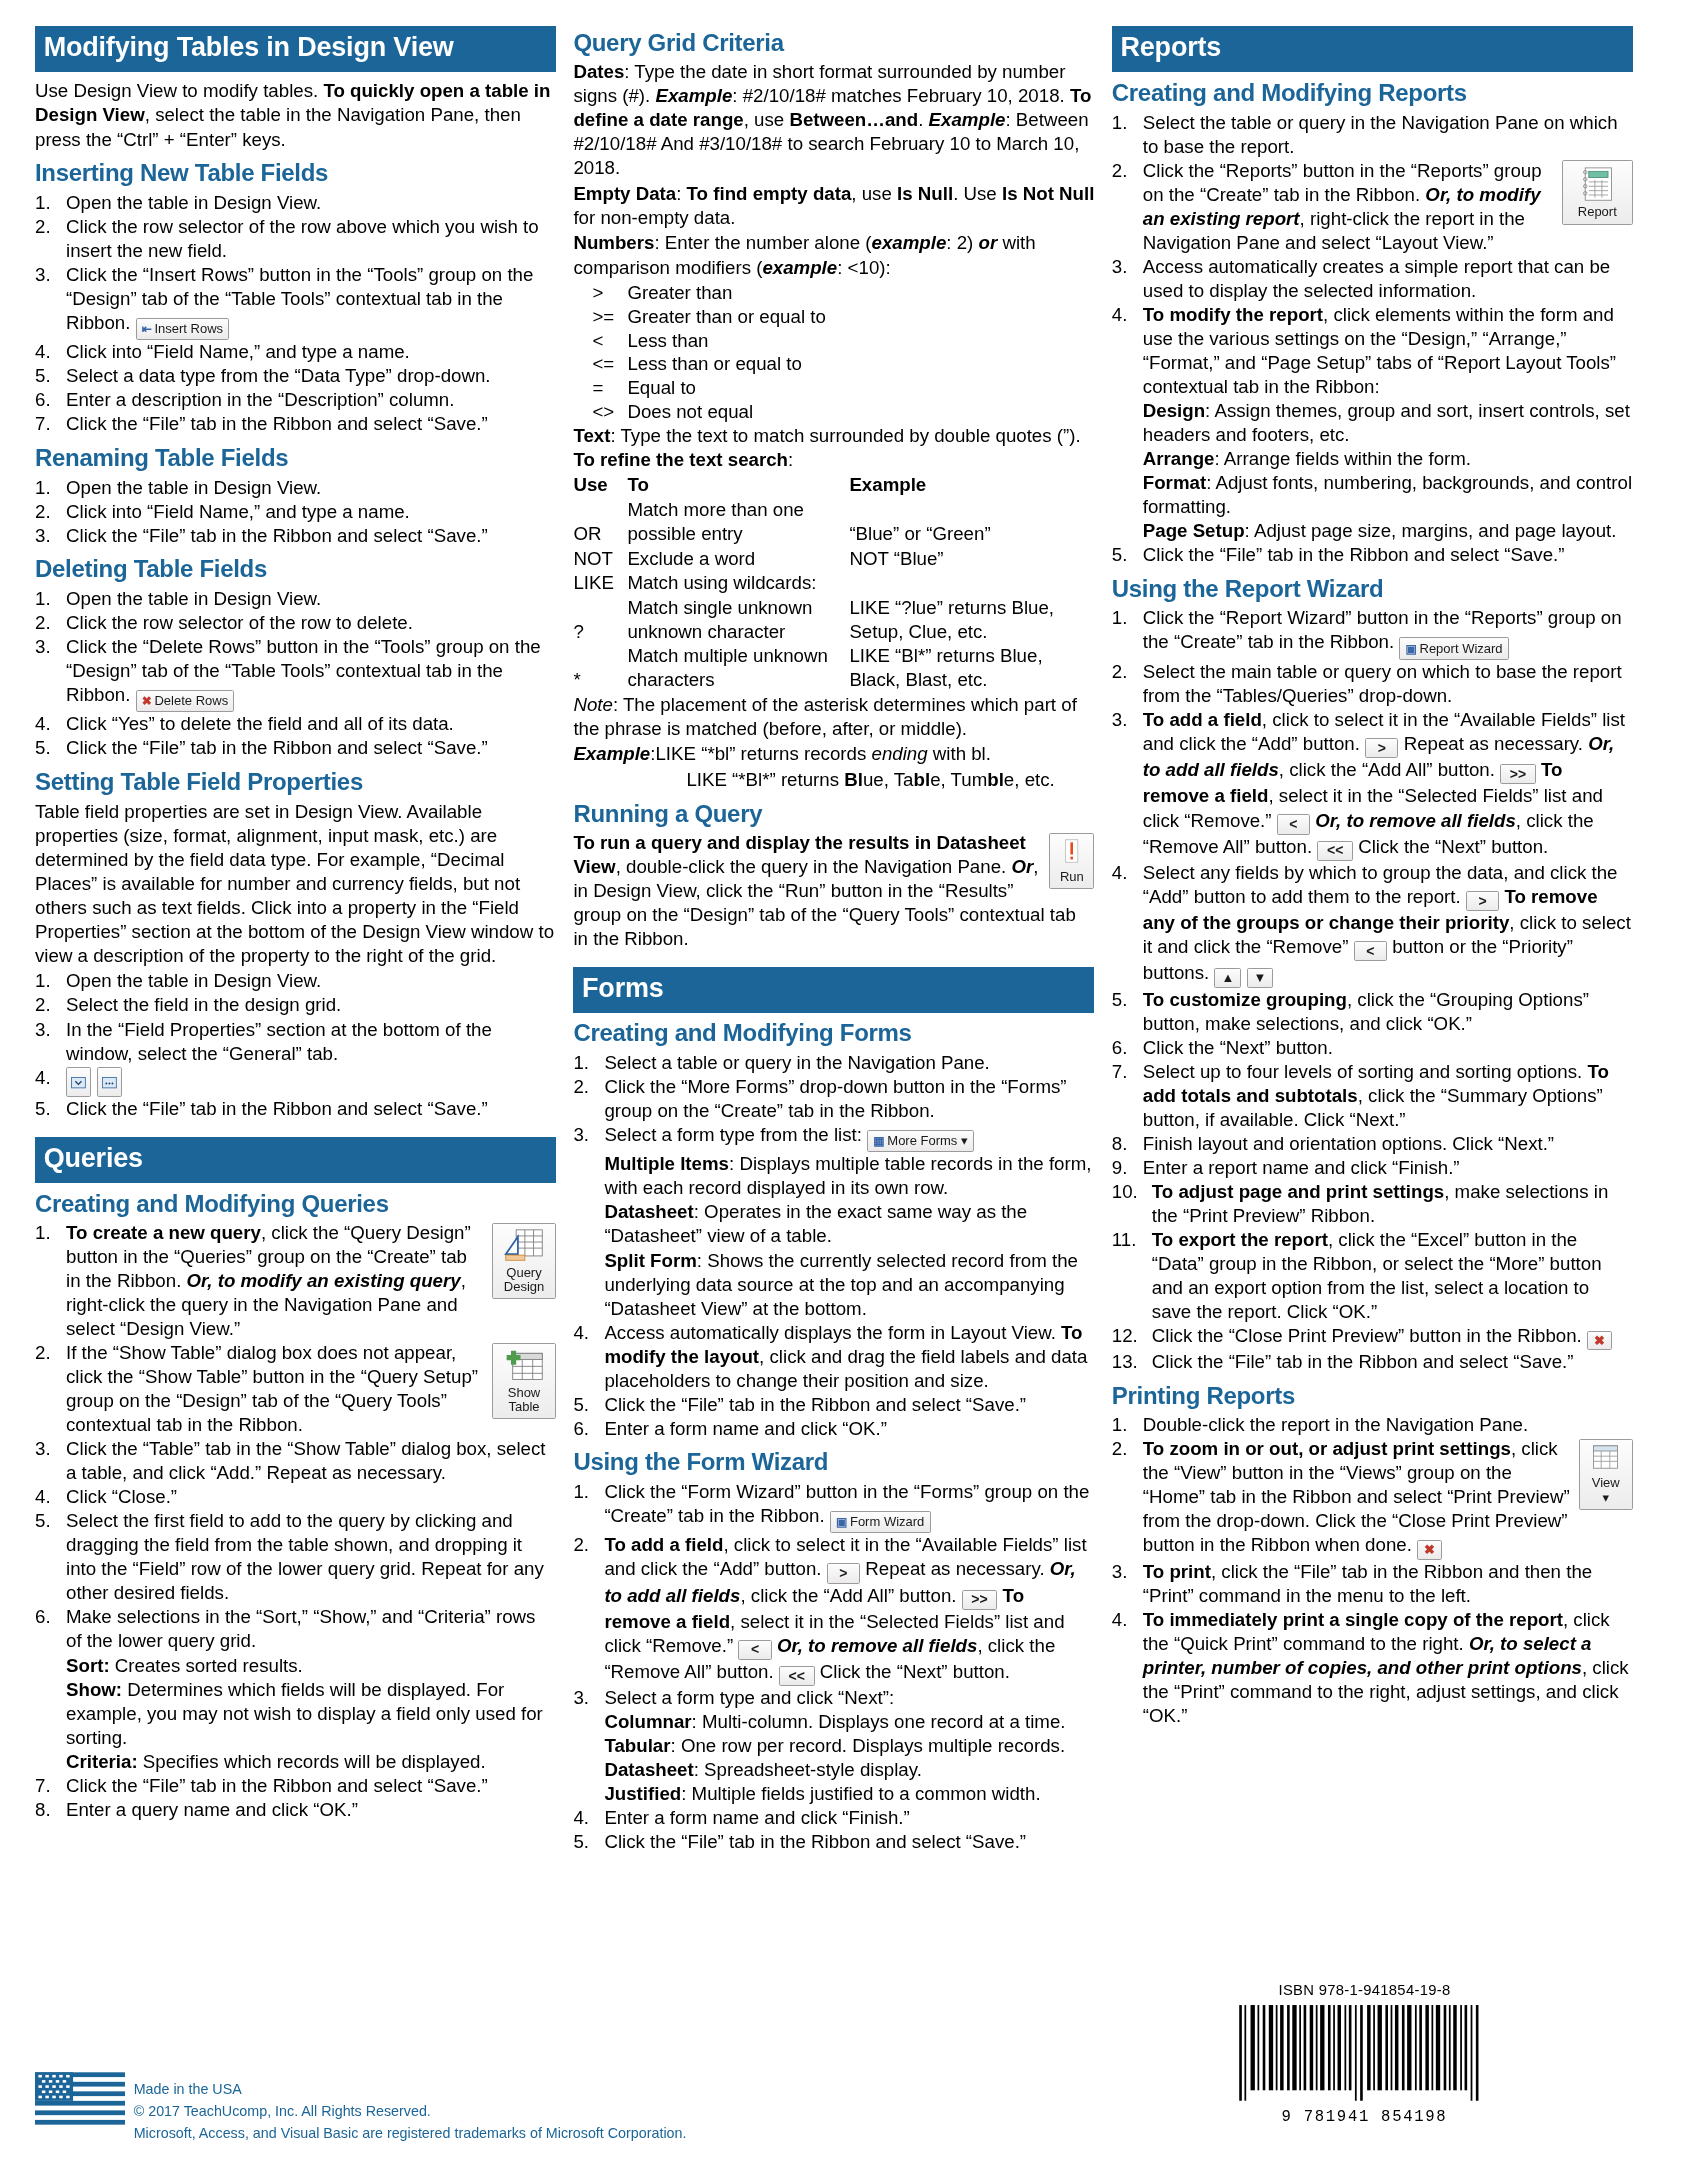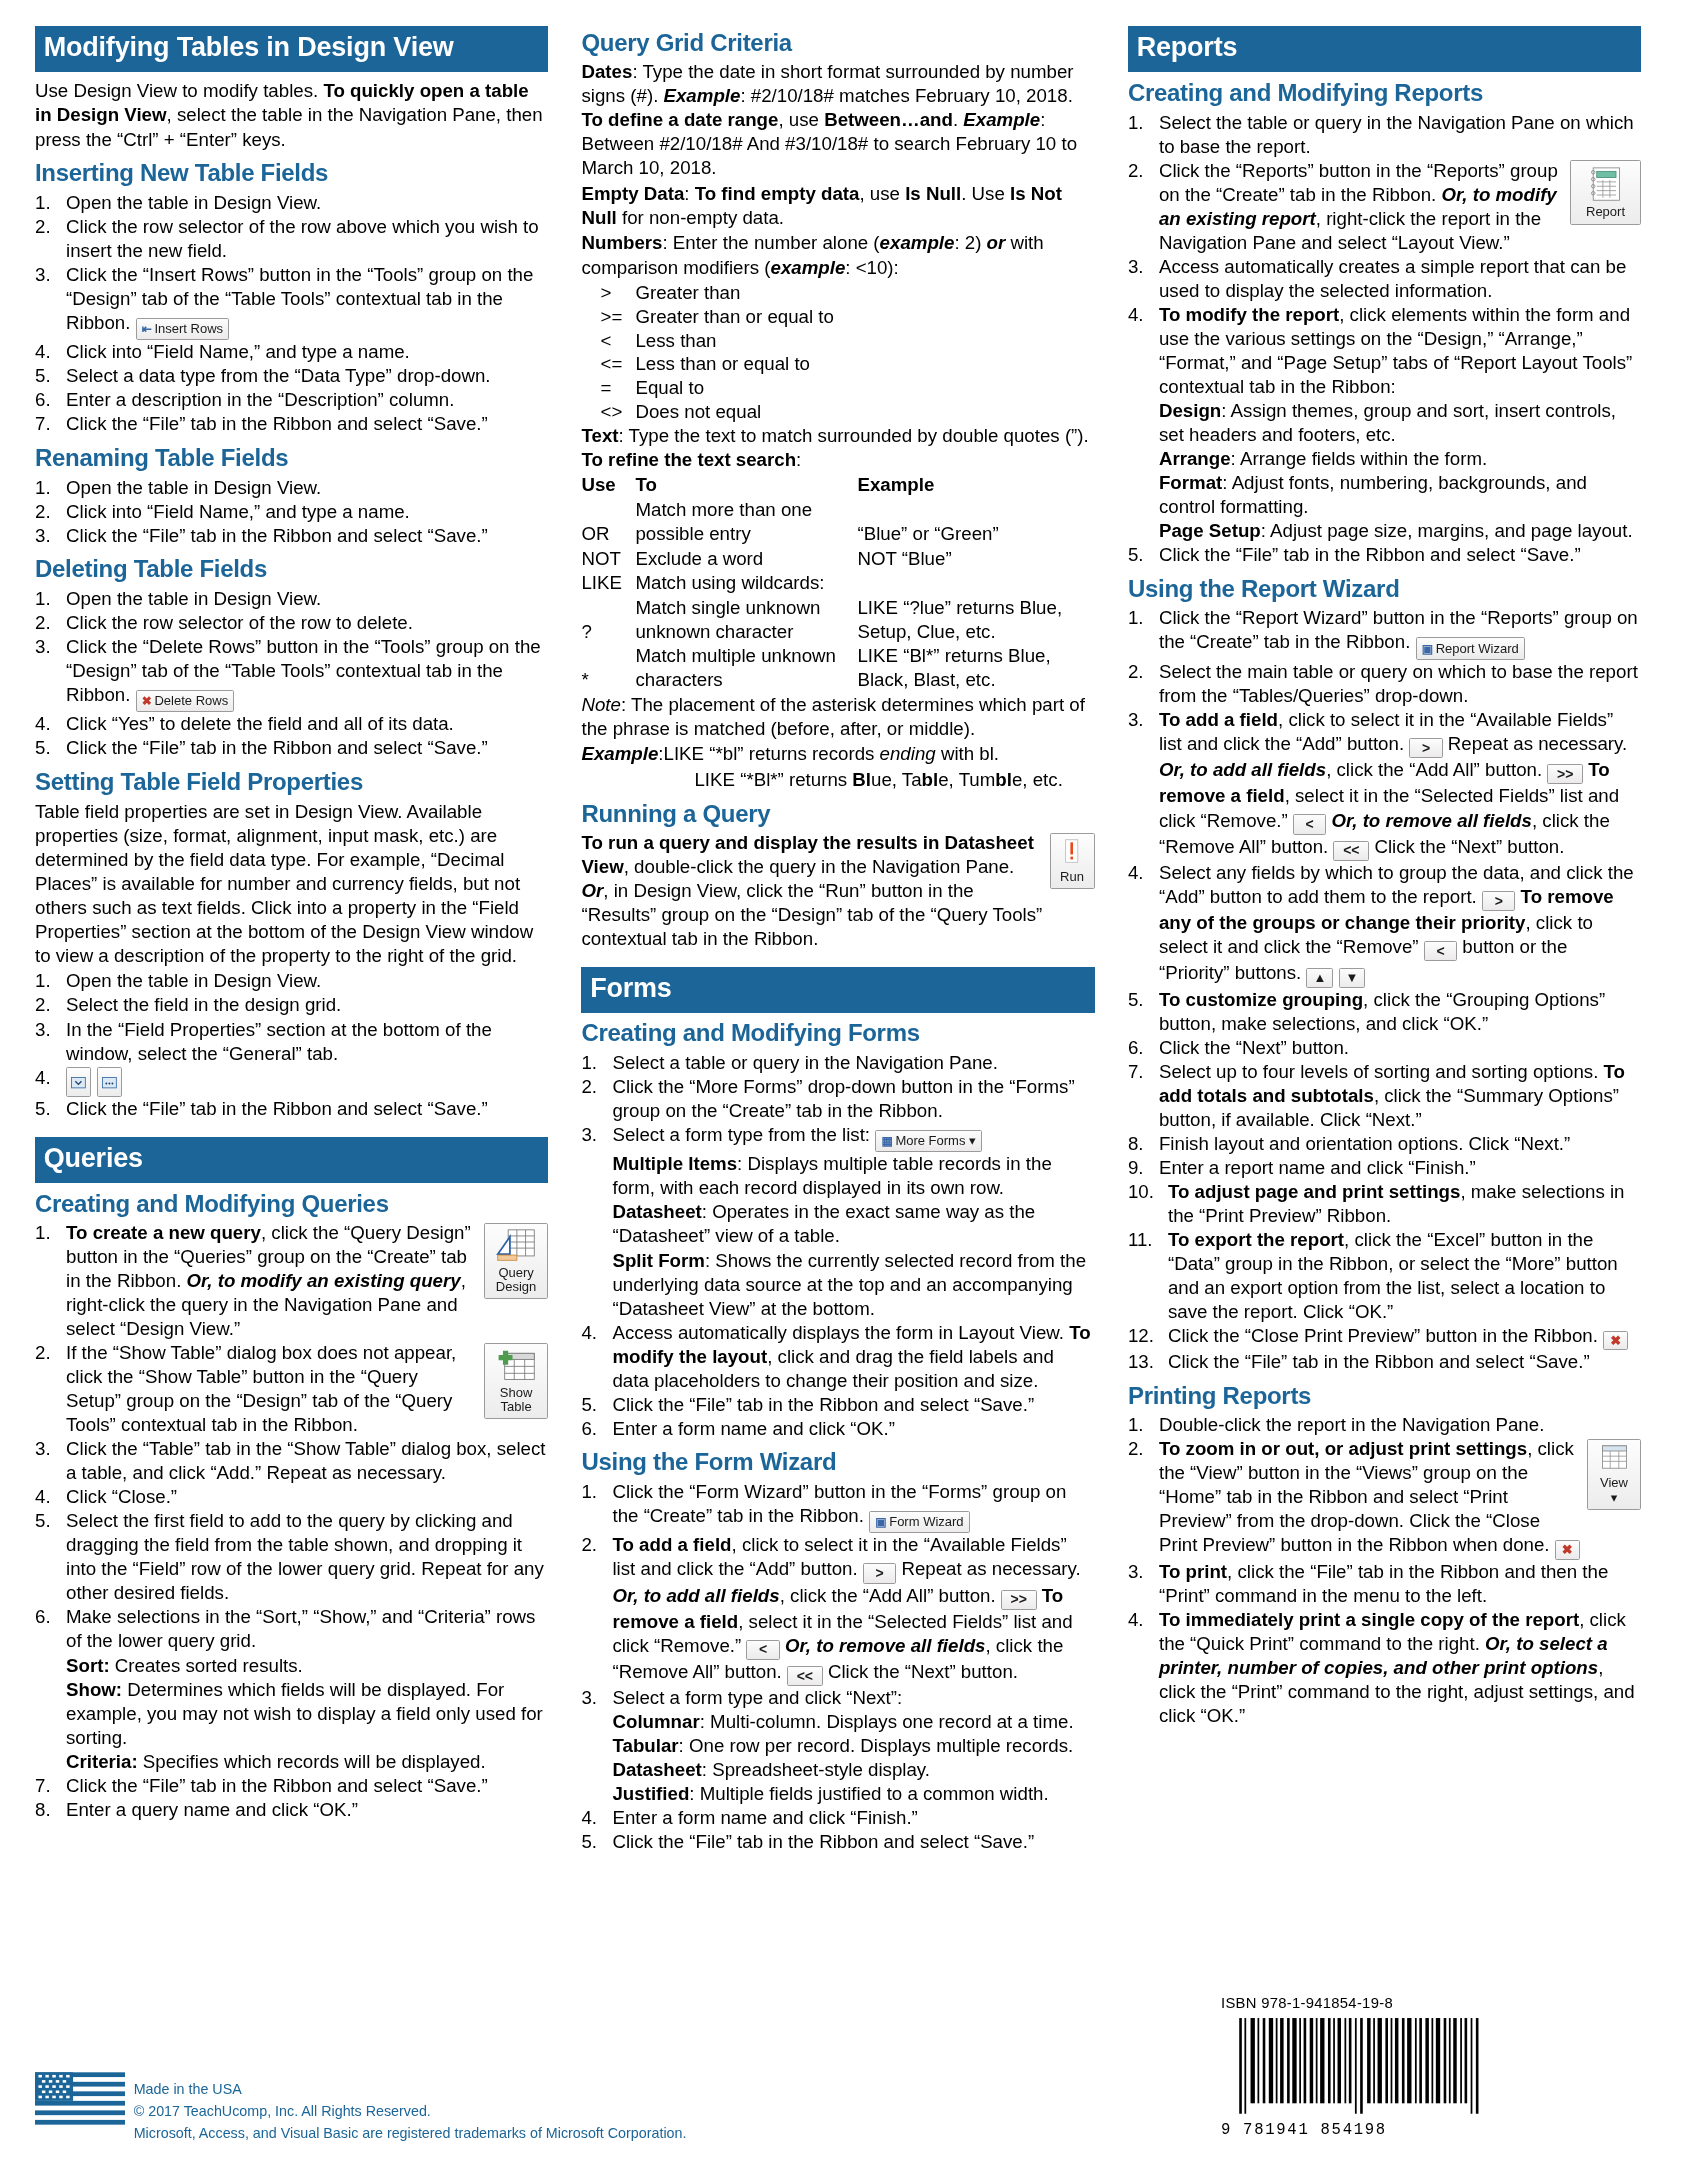--- a/index.html
+++ b/index.html
@@ -4,21 +4,21 @@
 <style>
   html, body { margin:0; padding:0; }
   body {
     width:1691px; height:2174px;
     background:#ffffff;
     font-family:"Liberation Sans", sans-serif;
     color:#000;
     overflow:hidden;
   }
   .page { position:relative; width:1691px; height:2174px; padding:0; box-sizing:border-box; }
-  .columns { display:flex; gap:16px; padding:26px 50px 0 35px; box-sizing:border-box; height:1990px; }
+  .columns { display:flex; gap:0px; padding:26px 50px 0 35px; box-sizing:border-box; height:1990px; }
   .col { width:521px; margin-right:17.4px; box-sizing:border-box; }
   .col:last-child { margin-right:0; }
 
   
   .banner {
     background:#1b6598;
     color:#ffffff;
     font-weight:bold;
     font-size:27px;
     line-height:1.18;
@@ -147,22 +147,22 @@
     width:956px;
     display:flex;
     align-items:flex-start;
   }
   .flag { width:90px; height:56px; margin-right:8.7px; flex:0 0 90px; }
   .footer-text { font-size:14.3px; line-height:1.52; color:#1b6598; padding-top:7px; }
 
   .isbn-wrap {
     position:absolute;
     right:183px;
-    bottom:35px;
-    text-align:left;
+    bottom:48px;
+    text-align:center;
     width:287px;
   }
   .isbn-label { font-size:14.8px; color:#000; margin-bottom:7px; letter-spacing:0.3px; }
   .barcode { height:101px; display:flex; align-items:flex-end; justify-content:center; }
   .barcode svg { display:block; }
   .isbn-digits {
     font-family:Liberation Mono, monospace;
     font-size:15.6px;
     letter-spacing:1.7px;
     margin-top:1.7px;

